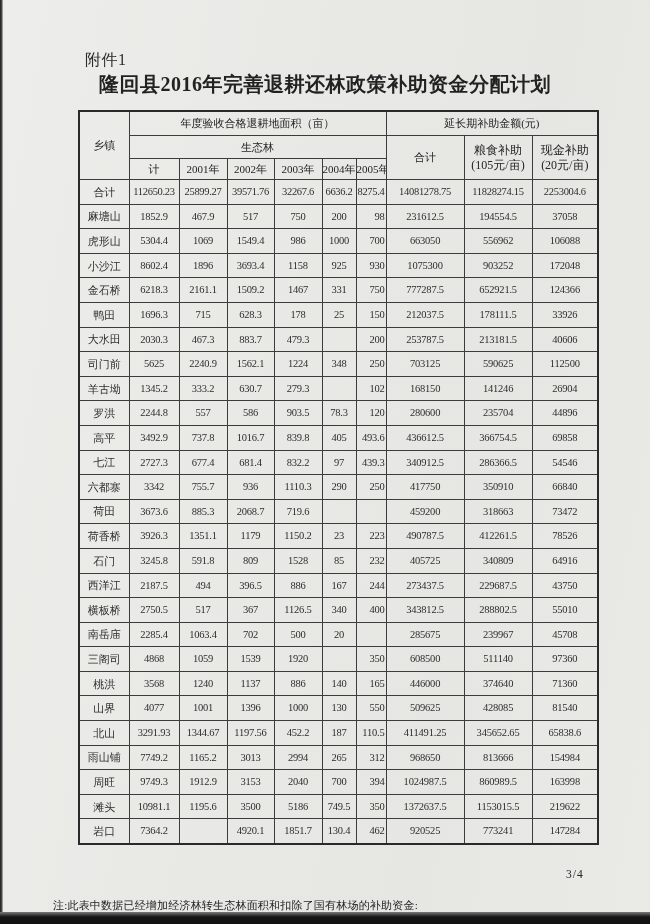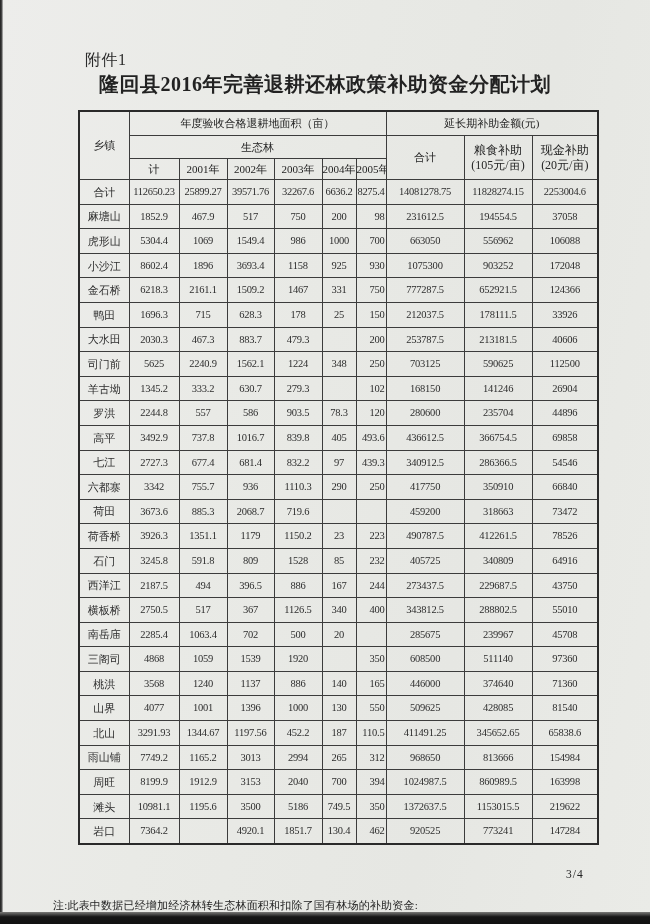--- a/index.html
+++ b/index.html
@@ -396,21 +396,21 @@
           <td>3013</td>
           <td>2994</td>
           <td>265</td>
           <td>312</td>
           <td>968650</td>
           <td>813666</td>
           <td>154984</td>
         </tr>
         <tr>
           <td>周旺</td>
-          <td>8199.9</td>
+          <td>9749.3</td>
           <td>1912.9</td>
           <td>3153</td>
           <td>2040</td>
           <td>700</td>
           <td>394</td>
           <td>1024987.5</td>
           <td>860989.5</td>
           <td>163998</td>
         </tr>
         <tr>

